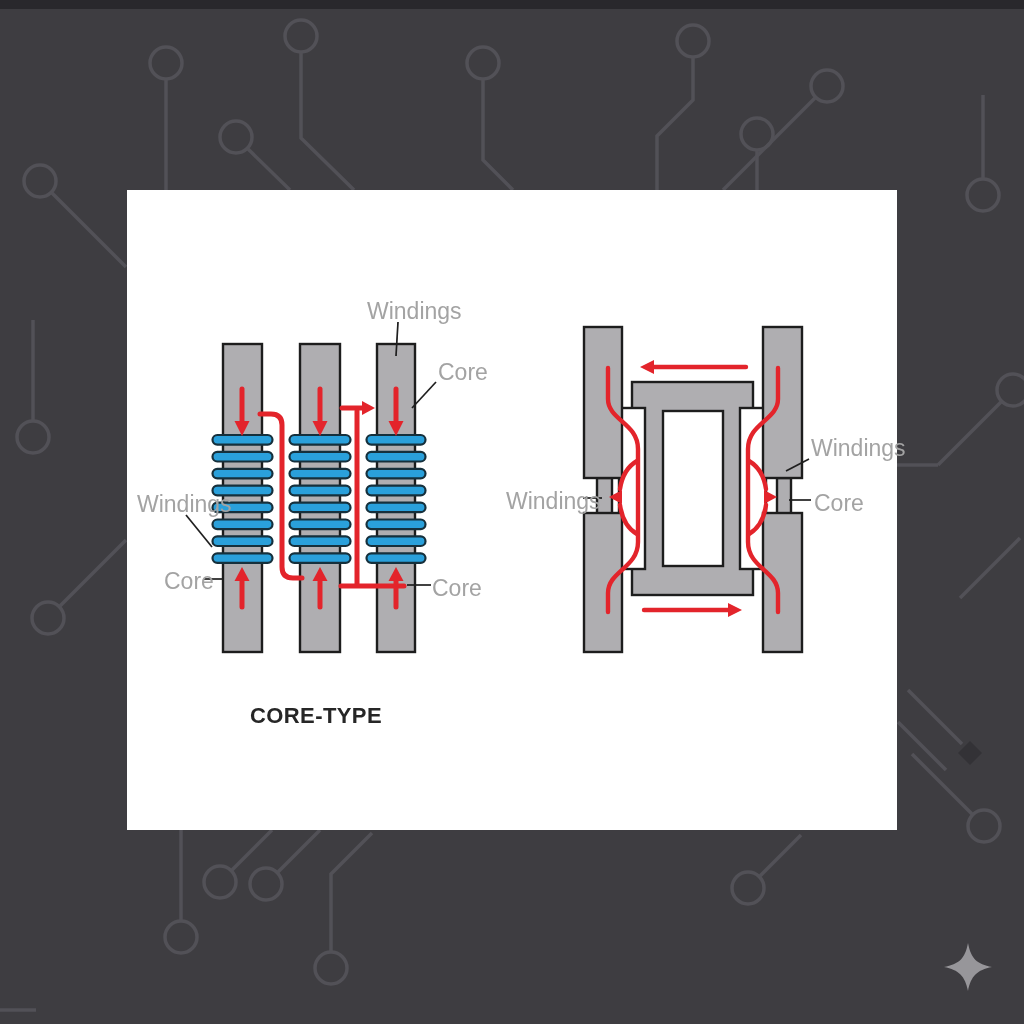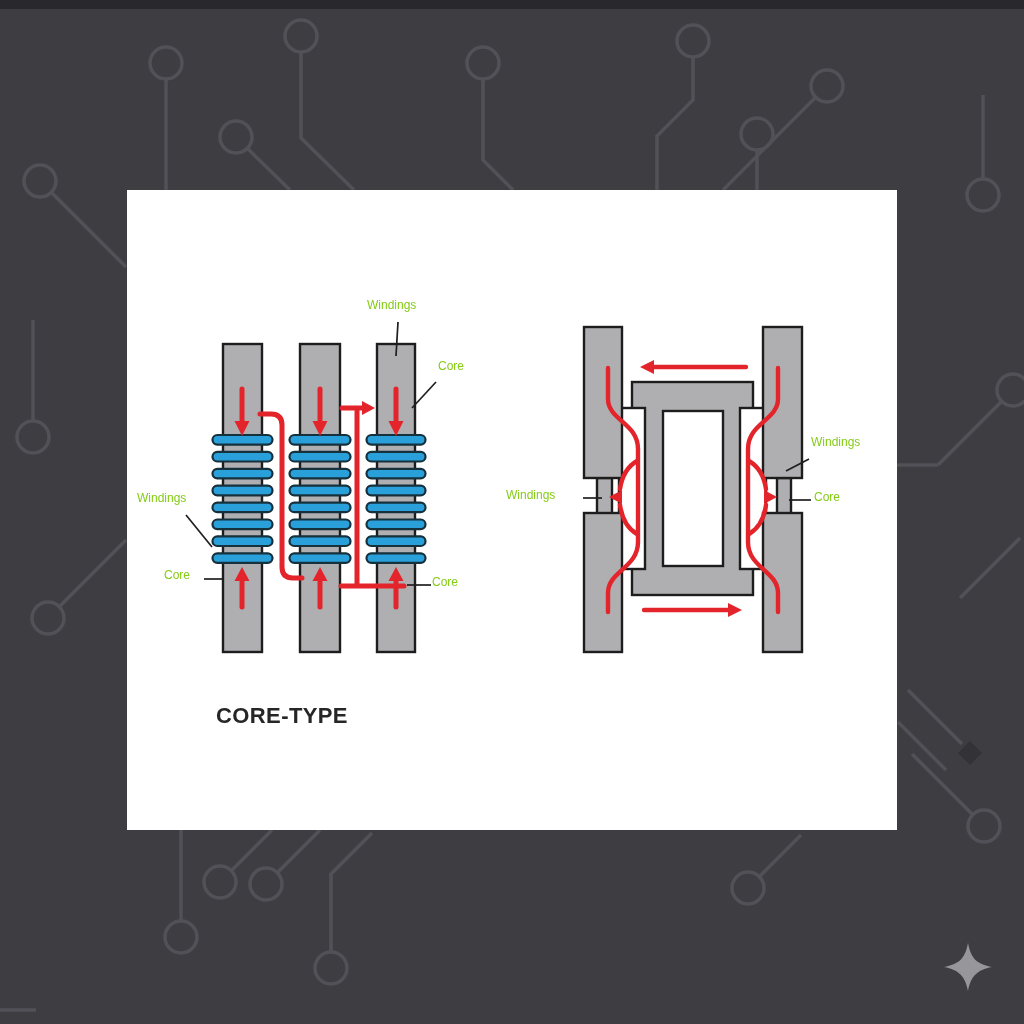--- a/index.html
+++ b/index.html
@@ -3,24 +3,24 @@
 <meta charset="utf-8">
 <style>
   html,body{margin:0;padding:0;background:#3E3D41;}
   .page{position:relative;width:1024px;height:1024px;overflow:hidden;
         font-family:"Liberation Sans",sans-serif;background:#3E3D41;}
   svg.layer{position:absolute;left:0;top:0;}
   .bg{z-index:1;}
   .card{position:absolute;left:127px;top:190px;width:770px;height:640px;
         background:#FFFFFF;z-index:2;}
   .fg{z-index:3;}
-  .lbl{position:absolute;z-index:4;color:#84cc16;font-size:12px;line-height:1.05;
+  .lbl{position:absolute;z-index:4;color:#a3a3a3;font-size:23px;line-height:1.05;
        white-space:nowrap;letter-spacing:0;}
   .title{position:absolute;z-index:4;color:#262626;font-size:22px;font-weight:bold;
-         letter-spacing:.4px;text-align:left;width:200px;line-height:1.05;}
+         letter-spacing:.4px;text-align:center;width:200px;line-height:1.05;}
 </style>
 </head>
 <body>
 
 <div class="page">
 
   <svg class="layer bg" width="1024" height="1024" viewBox="0 0 1024 1024">
     <rect x="0" y="0" width="1024" height="9" fill="#29282C"></rect>
     <g stroke="#525157" stroke-width="3.5" fill="none">
       <line x1="166" y1="79" x2="166" y2="191"></line>

